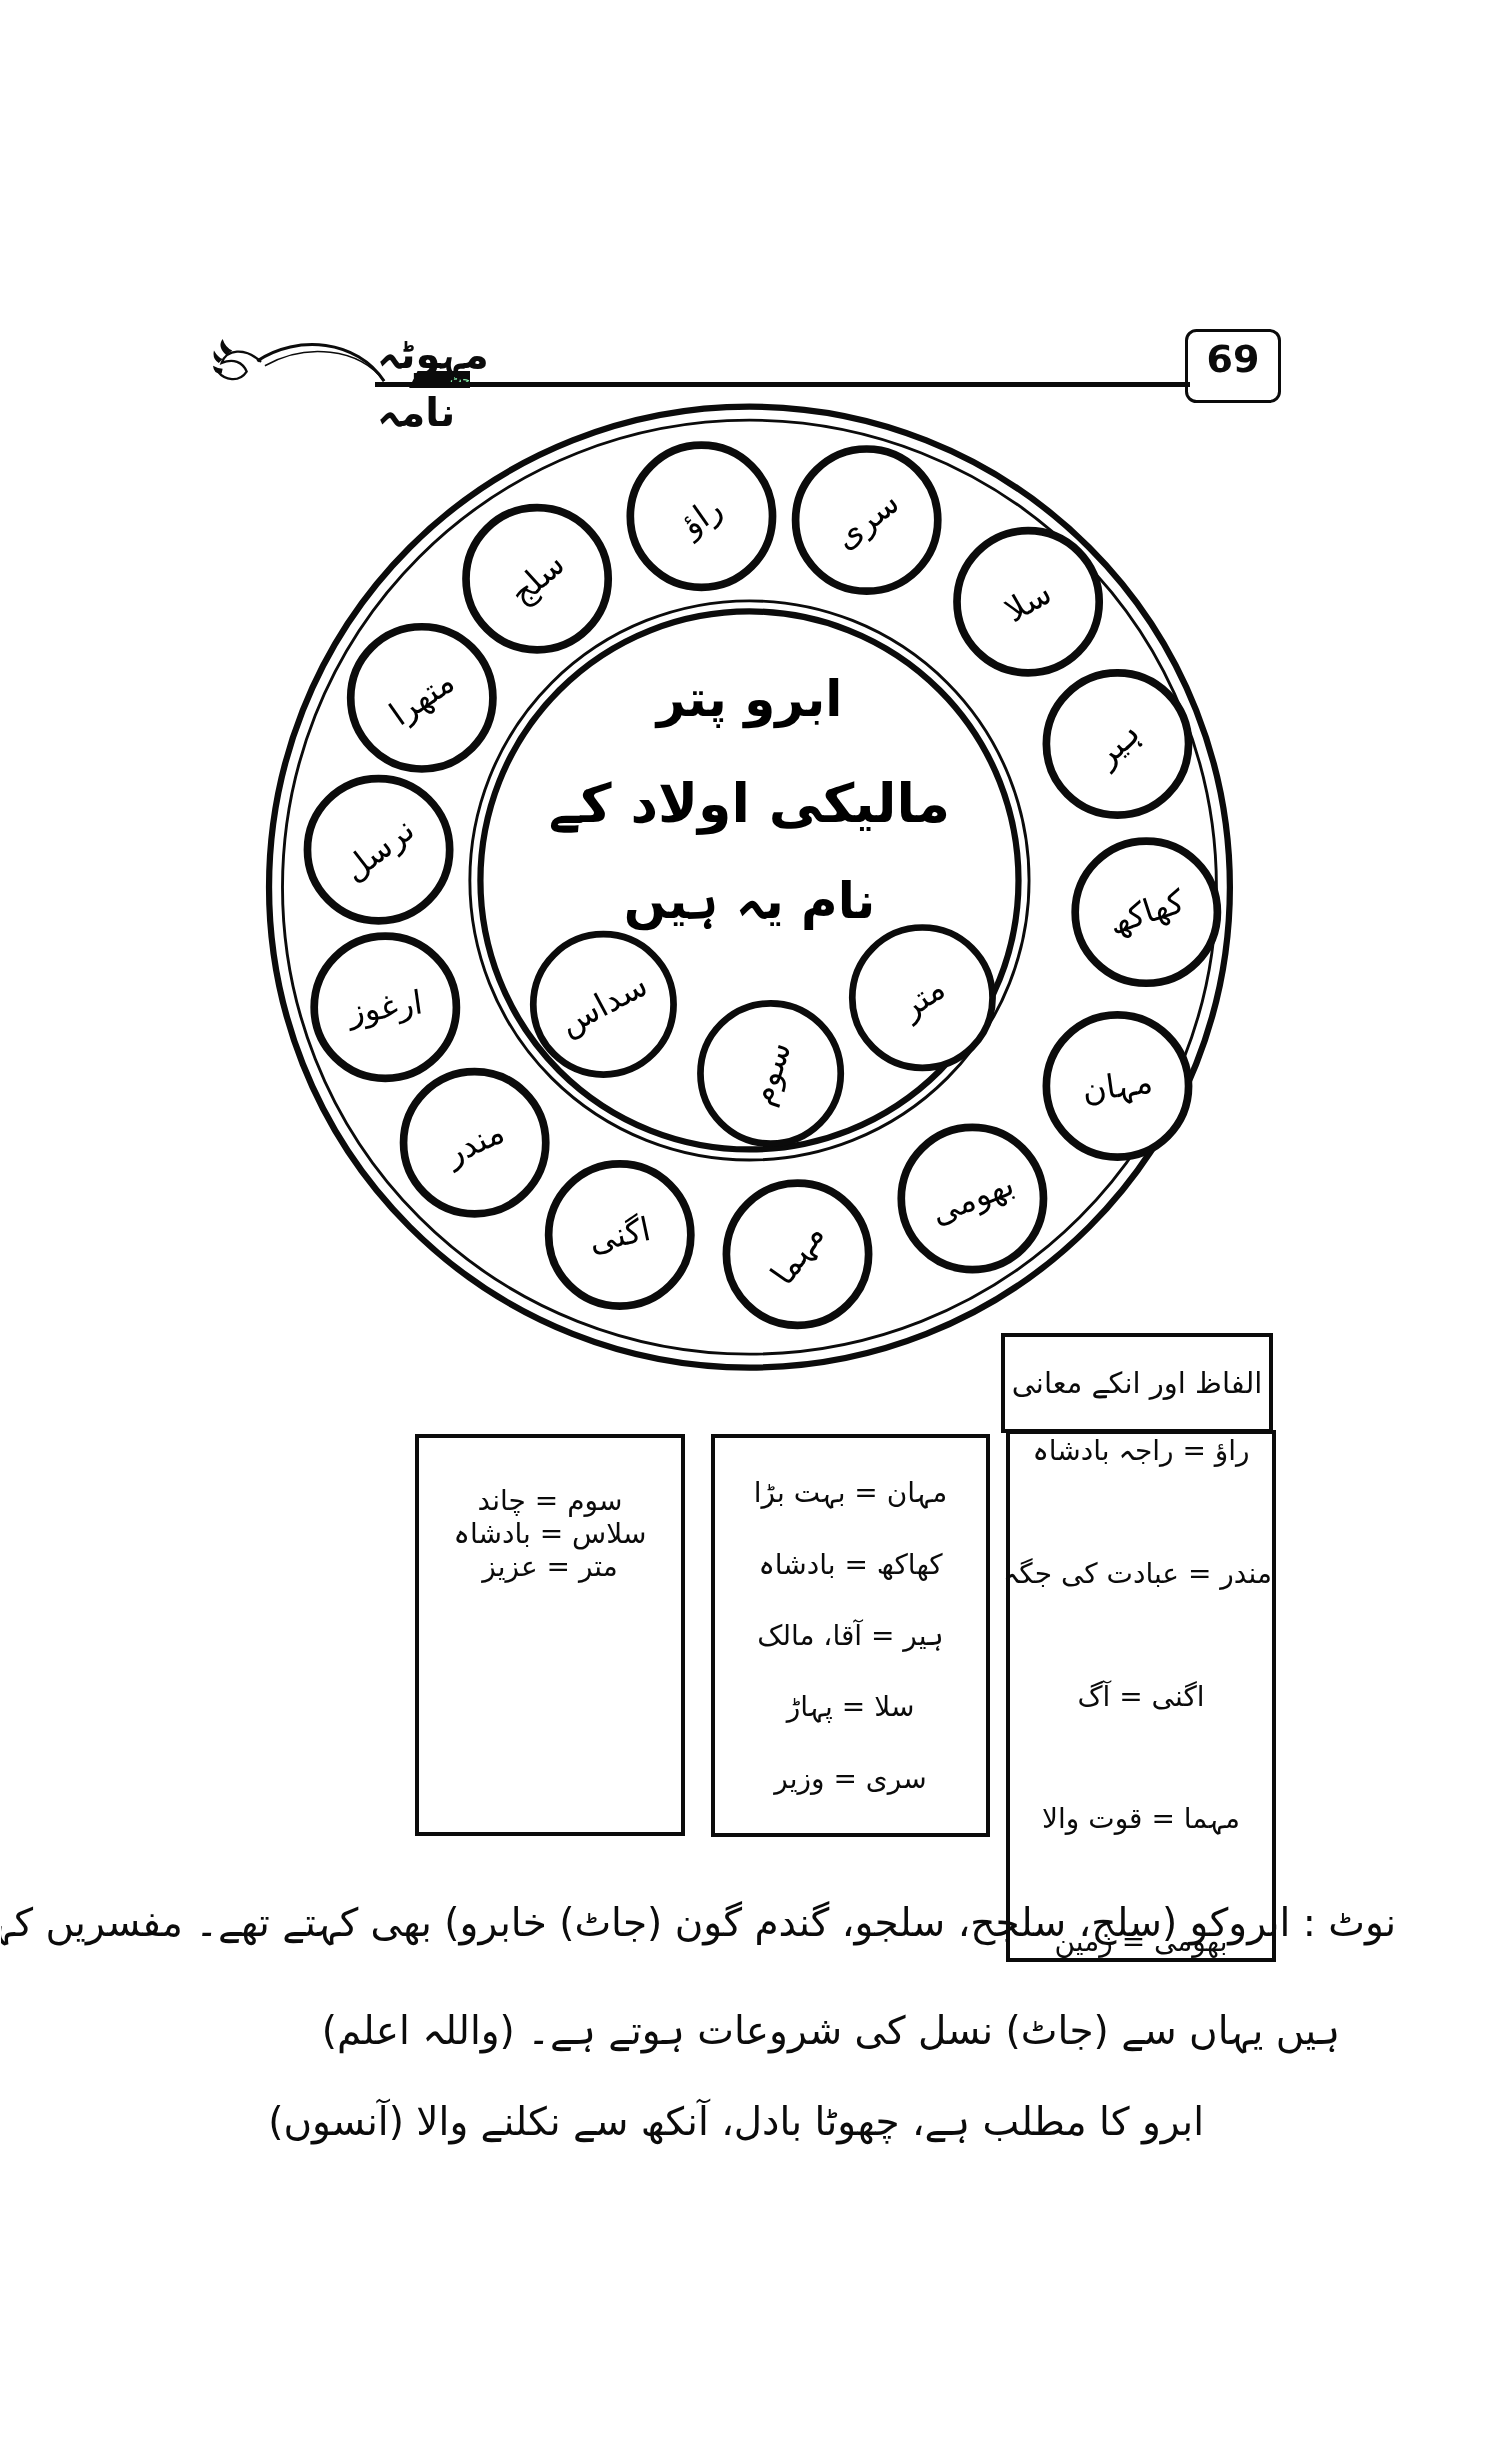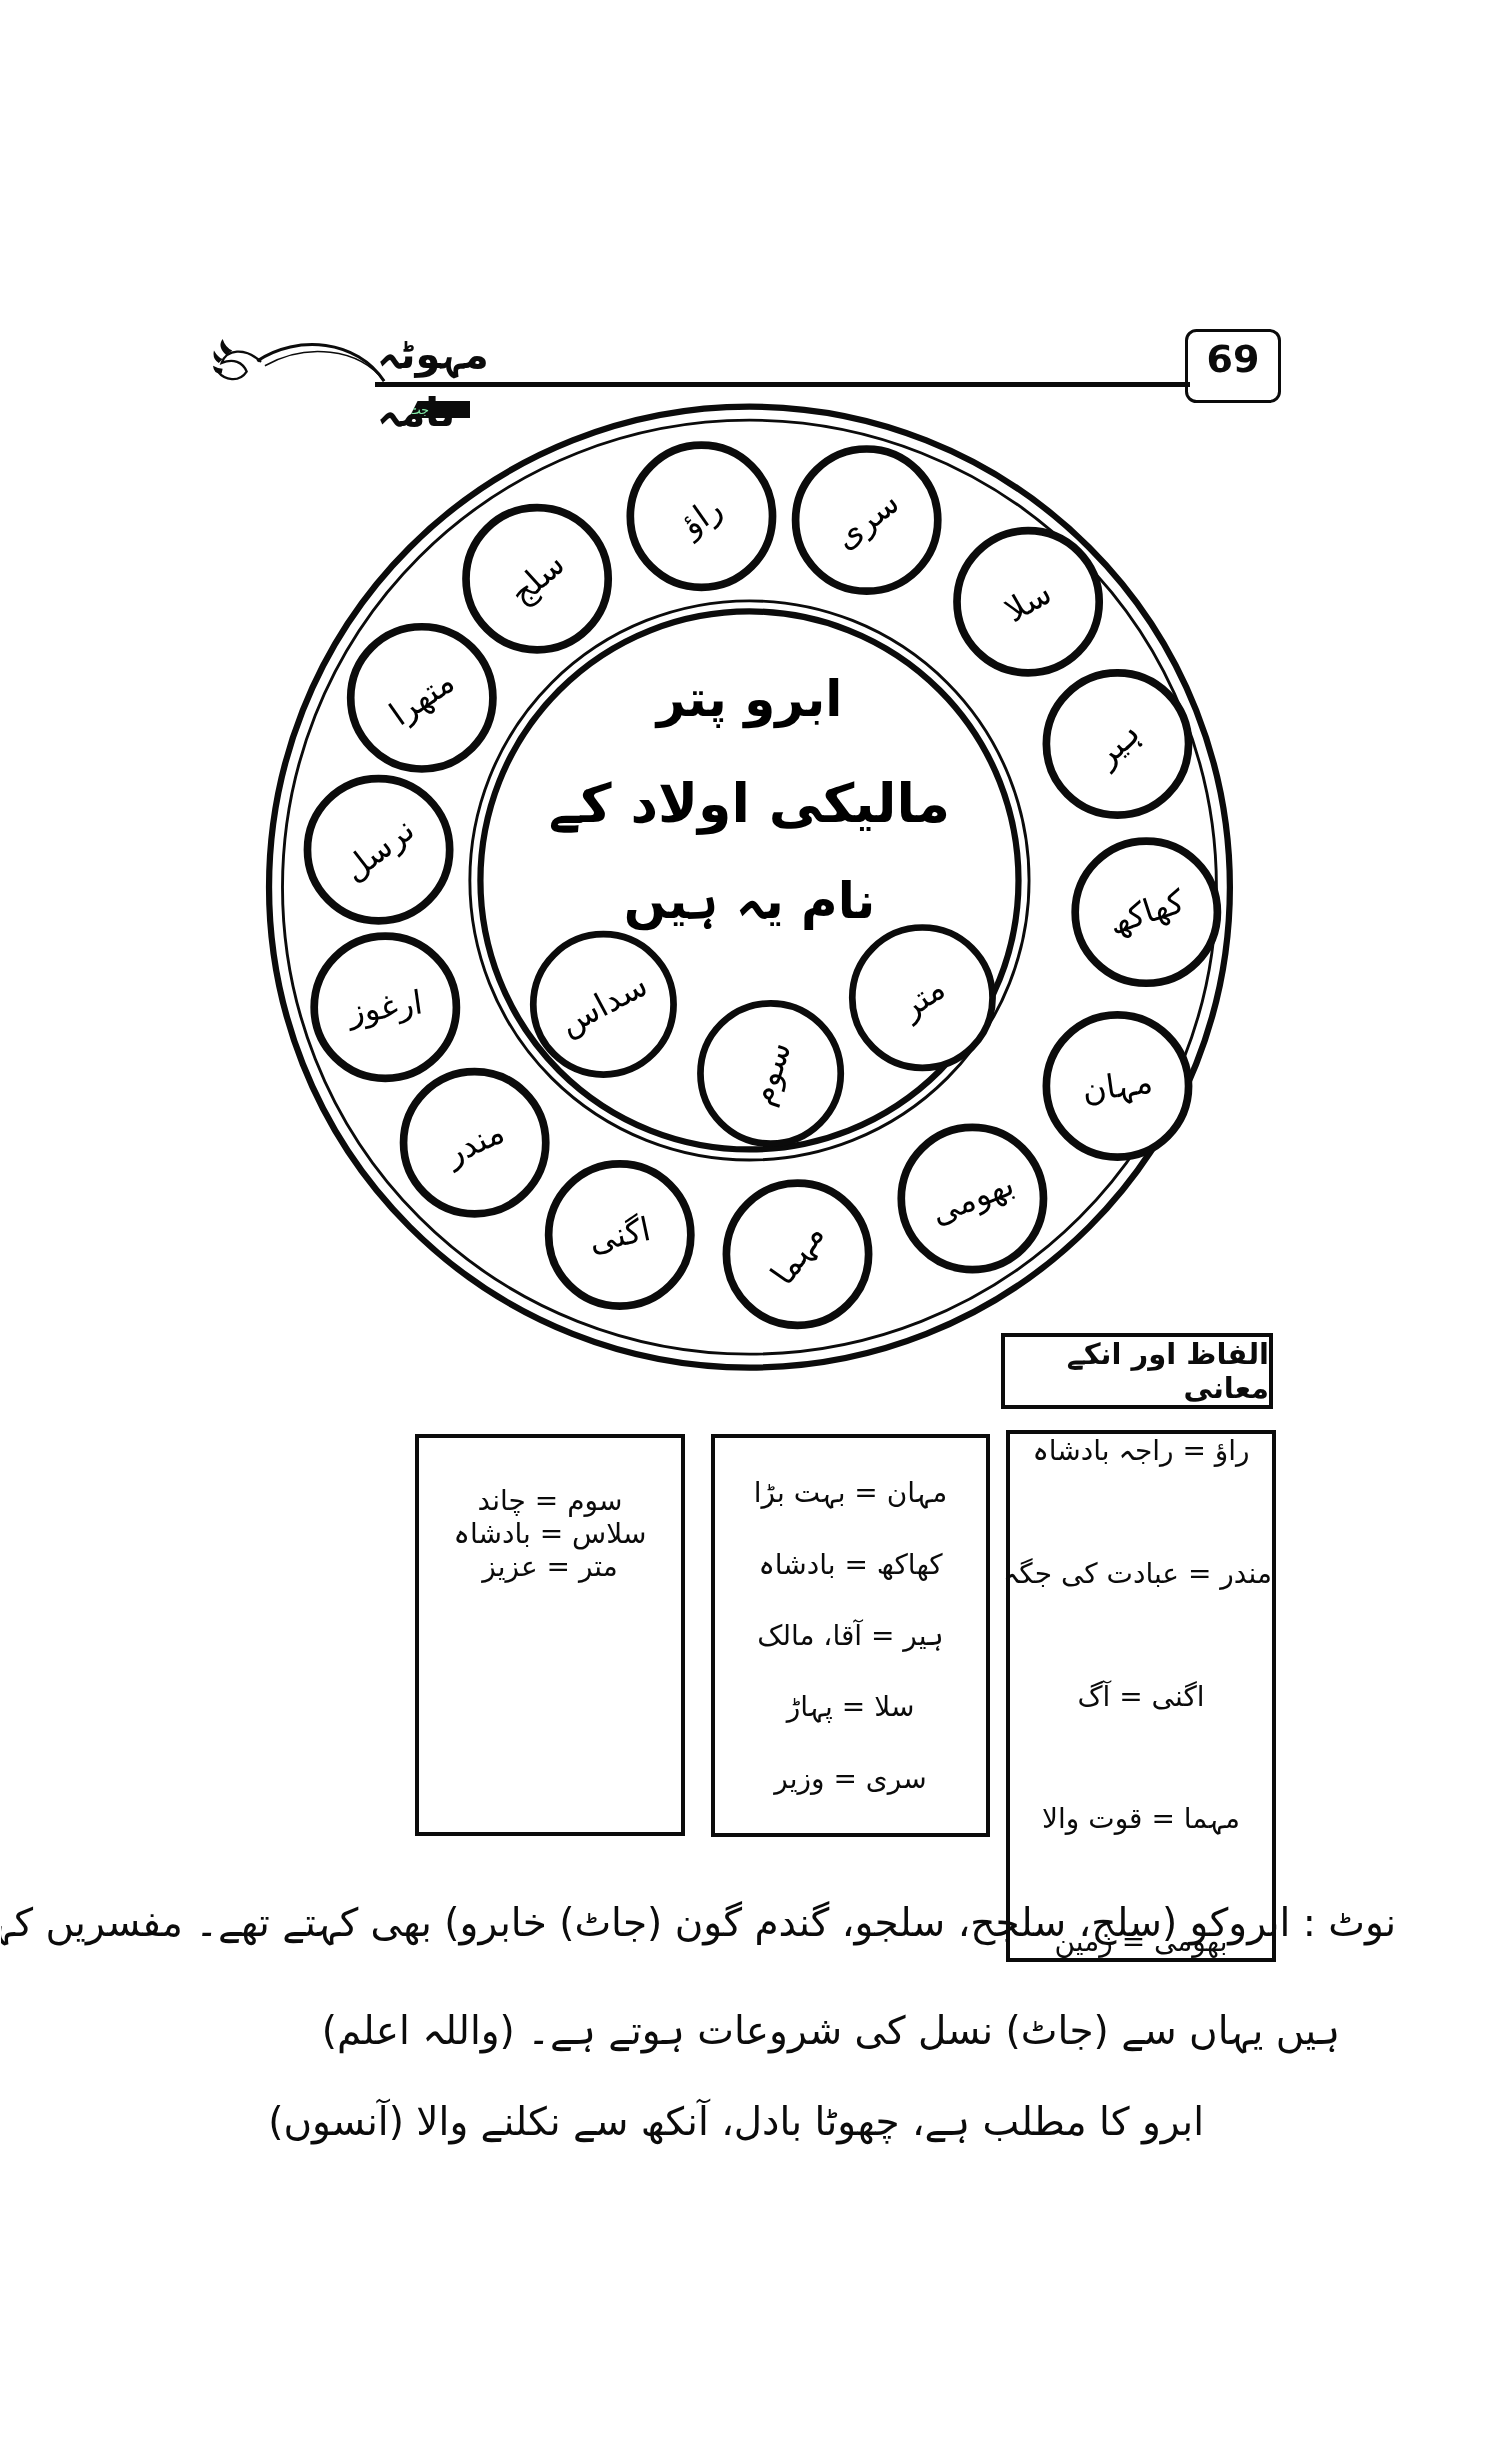--- a/index.html
+++ b/index.html
@@ -7,30 +7,30 @@
     width:1497px;height:2459px;position:relative;background:#ffffff;
     font-family:"DejaVu Sans",sans-serif;color:#0b0b0b;overflow:hidden;
   }
   .abs{position:absolute;}
 
   
   .hdr-title{left:377px;top:325px;width:169px;height:58px;
     font-size:40px;font-weight:700;text-align:left;line-height:58px;direction:rtl;}
   .hdr-wedge{left:409px;top:371px;width:61px;height:17.3px;background:#0b0b0b;
     clip-path:polygon(0 100%,14% 0,100% 0,100% 100%);
-    color:#86efac;font-size:12.5px;line-height:17.3px;text-align:left;direction:rtl;margin-top:30px;}
+    color:#86efac;font-size:12.5px;line-height:17.3px;text-align:right;direction:rtl;}
   .hdr-rule{left:375px;top:382px;width:815px;height:4.8px;background:#0b0b0b;}
   .page-box{left:1185px;top:329px;width:96px;height:74px;border:3.8px solid #0b0b0b;
     border-radius:11.5px;box-sizing:border-box;font-size:38px;font-weight:700;
     text-align:center;line-height:55px;font-family:"DejaVu Sans",sans-serif;}
 
   
-  .head-box{left:1001px;top:1333px;width:272px;height:76px;border:4.8px solid #0b0b0b;
+  .head-box{left:1001px;top:1333px;width:272px;height:100px;border:4.8px solid #0b0b0b;
     box-sizing:border-box;display:flex;align-items:center;justify-content:center;
-    font-size:29px;font-weight:700;direction:rtl;}
+    font-size:29px;font-weight:400;direction:rtl;}
   .meaning-box{border:4.8px solid #0b0b0b;box-sizing:border-box;display:flex;
     flex-direction:column;align-items:stretch;direction:rtl;}
   .box-right{left:1006px;top:1430px;width:270px;height:532px;justify-content:space-between;}
   .box-middle{left:711px;top:1434px;width:279px;height:403px;justify-content:space-evenly;}
   .box-left{left:415px;top:1434px;width:270px;height:402px;justify-content:flex-start;
     padding-top:46px;}
   .meaning-row{font-size:28px;text-align:center;direction:rtl;white-space:nowrap;}
 
   
   .note-line{position:absolute;font-size:39px;direction:rtl;white-space:nowrap;text-align:right;}

